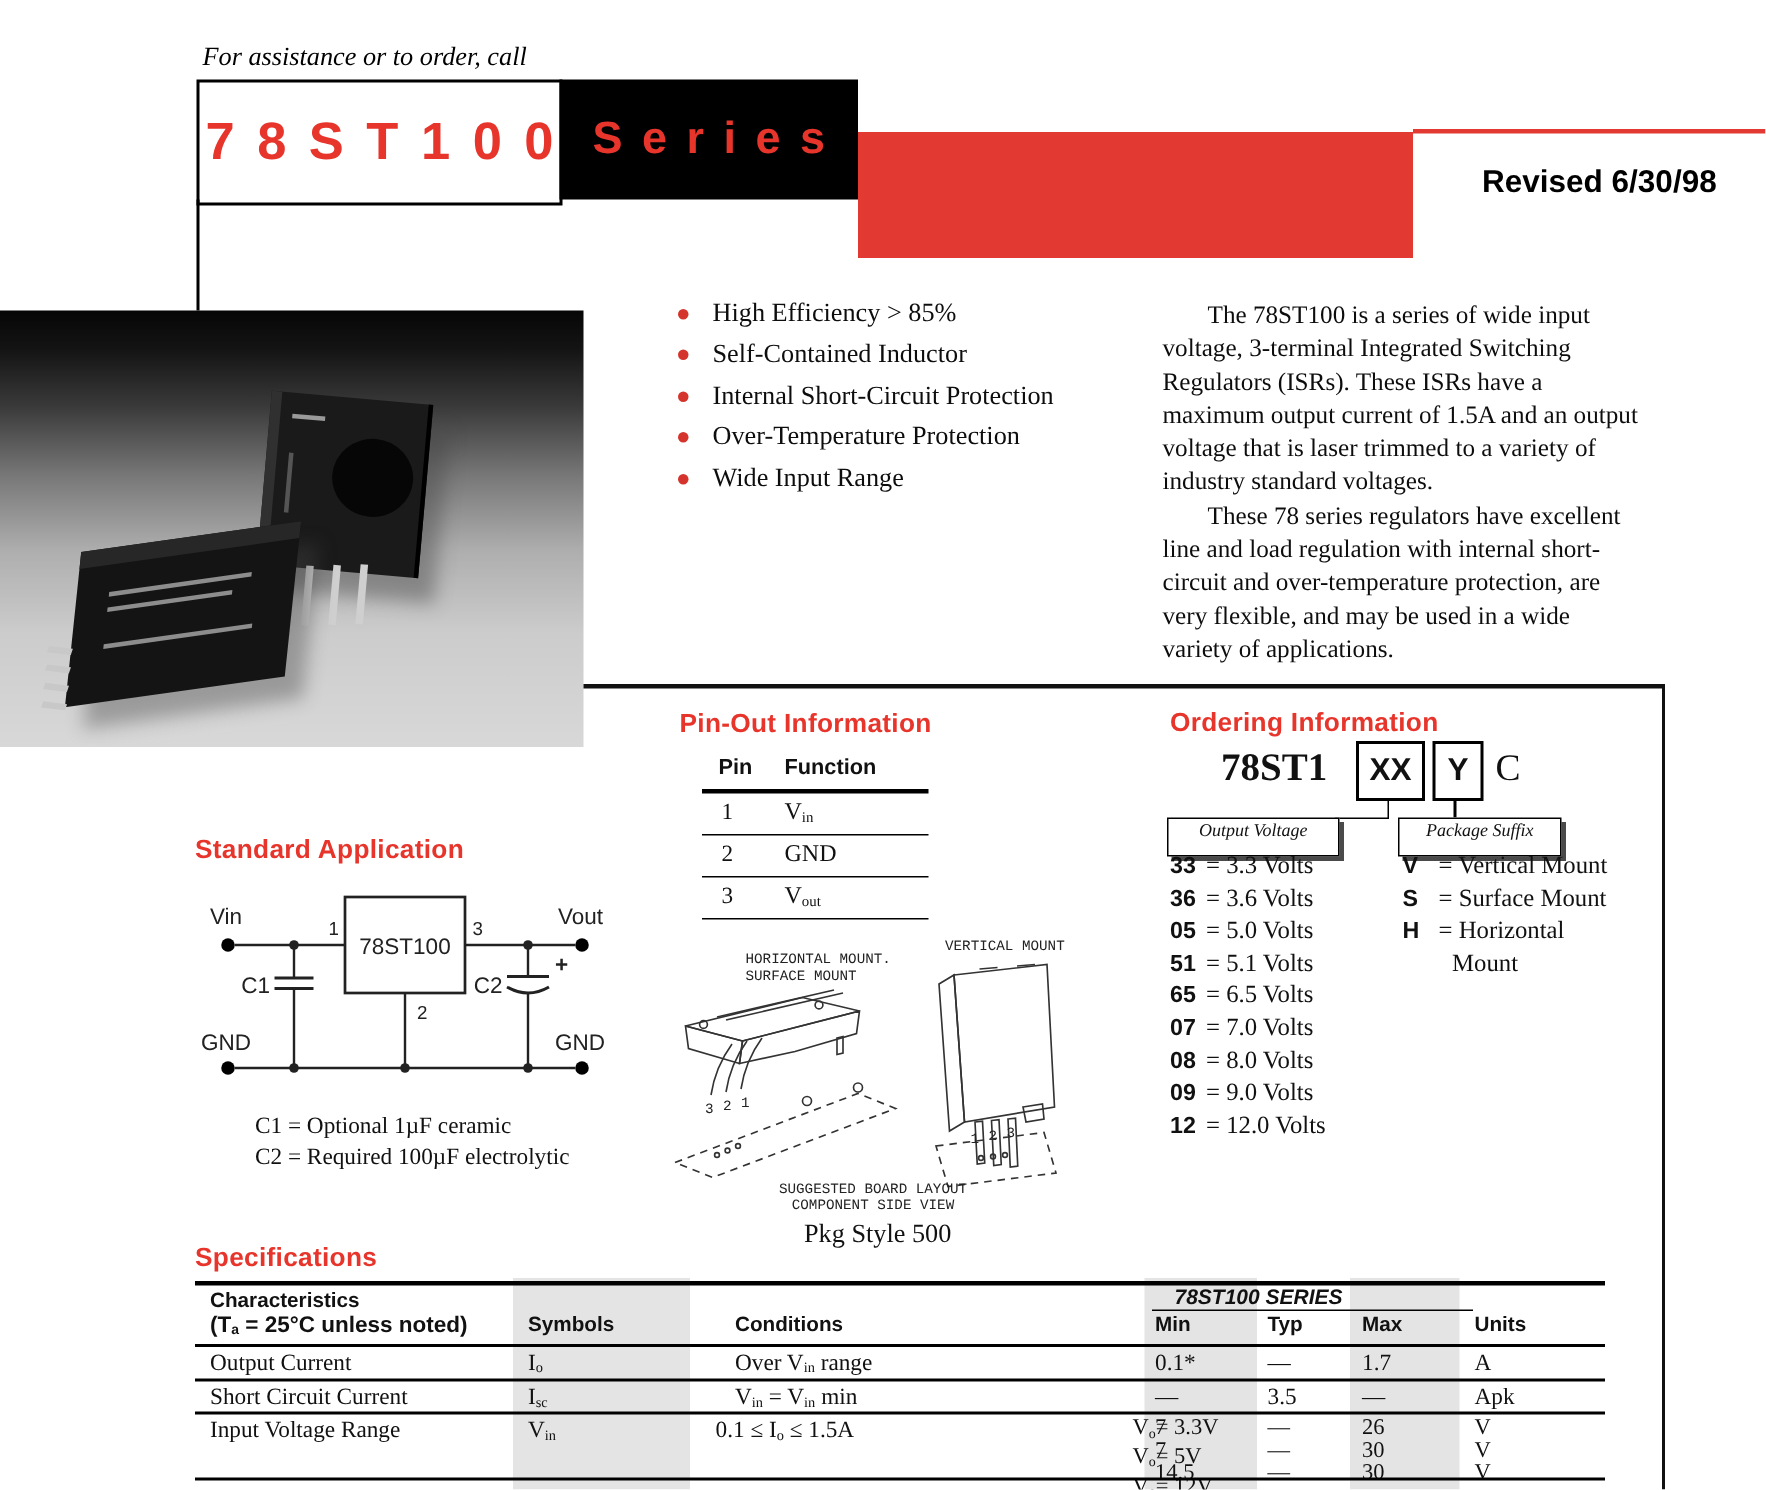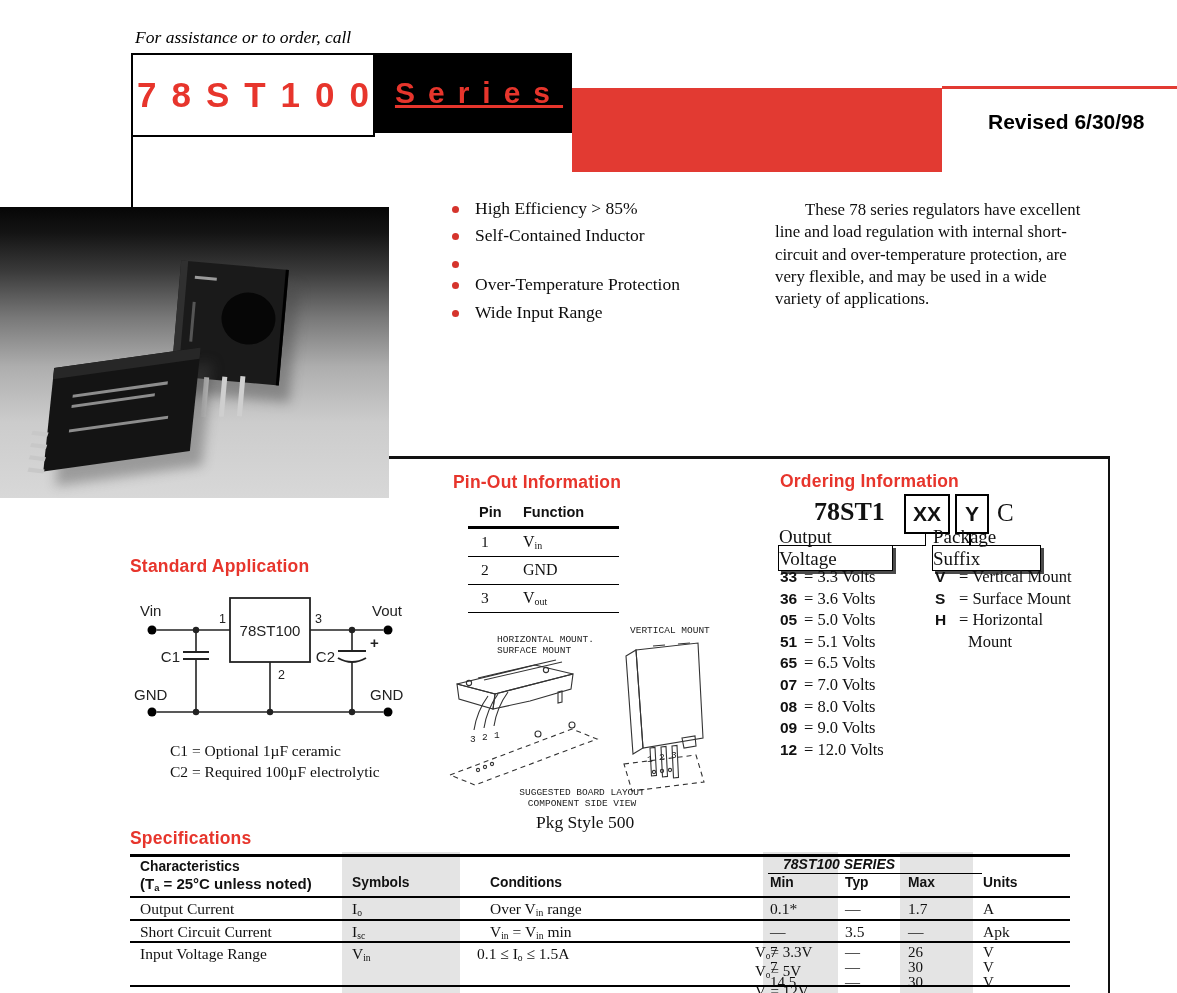--- a/index.html
+++ b/index.html
@@ -14,21 +14,21 @@
   .assist{left:135px;top:27px;display:flex;align-items:baseline;gap:10px;flex-direction:column;}
   .assist-text{font-style:italic;font-size:17.5px;color:#000;}
   .phone{font-family:"Liberation Sans",sans-serif;font-weight:bold;font-size:23px;color:#e7352c;}
   .box-white{left:131px;top:53px;width:240px;height:80px;background:#fff;border:2px solid #000;
              display:flex;align-items:center;justify-content:center;}
   .box-white span{font-family:"Liberation Sans",sans-serif;font-weight:bold;font-size:35px;
                   color:#e7352c;letter-spacing:15px;margin-left:15px;}
   .box-black{left:373px;top:53px;width:199px;height:80px;background:#000;
              display:flex;align-items:center;justify-content:center;}
   .box-black span{font-family:"Liberation Sans",sans-serif;font-weight:bold;font-size:30px;
-                  color:#e7352c;letter-spacing:13px;margin-left:13px;text-decoration:underline;}
+                  color:#e7352c;letter-spacing:13px;margin-left:13px;}
   .box-red{left:572px;top:88px;width:370px;height:84px;background:#e23a32;padding:13px 0 0 27px;
            box-sizing:border-box;}
   .box-red div{font-family:"Liberation Sans",sans-serif;font-weight:bold;font-size:17.5px;
                line-height:24px;color:#a9c2d5;text-shadow:2px 2px 0 #4e120e;letter-spacing:.2px;}
   .red-line{left:942px;top:86px;width:235px;height:3px;background:#e23a32;}
   .revised{left:988px;top:110px;font-family:"Liberation Sans",sans-serif;font-weight:bold;
            font-size:21px;color:#000;}
   .title-vline{left:131px;top:133px;width:2px;height:74px;background:#000;}
   
   .photo{left:0;top:207px;width:389px;height:291px;overflow:hidden;
@@ -73,21 +73,21 @@
   .part-prefix{left:814px;top:497px;font-weight:bold;font-size:26px;}
   .part-box{border:2px solid #000;display:flex;align-items:center;justify-content:center;
             font-family:"Liberation Sans",sans-serif;font-weight:bold;font-size:21px;}
   .part-xx{left:904px;top:494px;width:42px;height:36px;}
   .part-y{left:955px;top:494px;width:30px;height:36px;}
   .part-c{left:997px;top:499px;font-size:25px;}
   .conn-xx{left:890px;top:532px;width:35px;height:13px;border-right:1.6px solid #000;
            border-bottom:1.6px solid #000;}
   .conn-y{left:969px;top:532px;width:1.6px;height:13px;background:#000;}
   .tag-box{border:1.5px solid #000;box-shadow:3px 3px 0 #4a4a4a;background:#fff;
-           display:flex;align-items:flex-end;justify-content:center;font-size:19px;}
+           display:flex;align-items:flex-start;justify-content:center;font-size:12px;font-style:italic;}
   .tag-ov{left:778px;top:545px;width:113px;height:24px;}
   .tag-ps{left:932px;top:545px;width:107px;height:24px;}
   .vlist{left:780px;top:567px;}
   .vlist .it,.slist .it{height:21.6px;font-size:16.5px;}
   .vlist .c,.slist .c{font-family:"Liberation Sans",sans-serif;font-weight:bold;font-size:15.5px;
                       display:inline-block;min-width:24px;}
   .slist{left:935px;top:567px;}
   .slist .cont{padding-left:33px;}
   
   .stdapp-head{left:130px;top:556px;}
@@ -162,32 +162,34 @@
     <div class="row">
         <span class="dot"></span>
         <span class="txt">High Efficiency &gt; 85%</span>
       </div>
     <div class="row">
         <span class="dot"></span>
         <span class="txt">Self-Contained Inductor</span>
       </div>
     <div class="row">
         <span class="dot"></span>
+        <span class="txt">Internal Short-Circuit Protection</span>
       </div>
     <div class="row">
         <span class="dot"></span>
         <span class="txt">Over-Temperature Protection</span>
       </div>
     <div class="row">
         <span class="dot"></span>
         <span class="txt">Wide Input Range</span>
       </div>
   </div>
 
   <div class="abs descr">
+    <p>The 78ST100 is a series of wide input voltage, 3-terminal Integrated Switching Regulators (ISRs).  These ISRs have a maximum output current of 1.5A and an output voltage that is laser trimmed to a variety of industry standard voltages.</p>
     <p>These 78 series regulators have excellent line and load regulation with internal short-circuit and over-temperature protection, are very flexible, and may be used in a wide variety of applications.</p>
   </div>
 
   <div class="abs red-head stdapp-head">Standard Application</div>
   <svg class="abs circ" width="300" height="150" viewBox="0 0 300 150">
     <line x1="28.5" y1="38" x2="102" y2="38" stroke-width="1.6"></line>
     <line x1="182" y1="38" x2="255.5" y2="38" stroke-width="1.6"></line>
     <line x1="28.5" y1="120" x2="255.5" y2="120" stroke-width="1.6"></line>
     <rect x="102" y="6" width="80" height="64" stroke-width="1.8"></rect>
     <text x="142" y="44" text-anchor="middle" font-size="15.5">78ST100</text>

